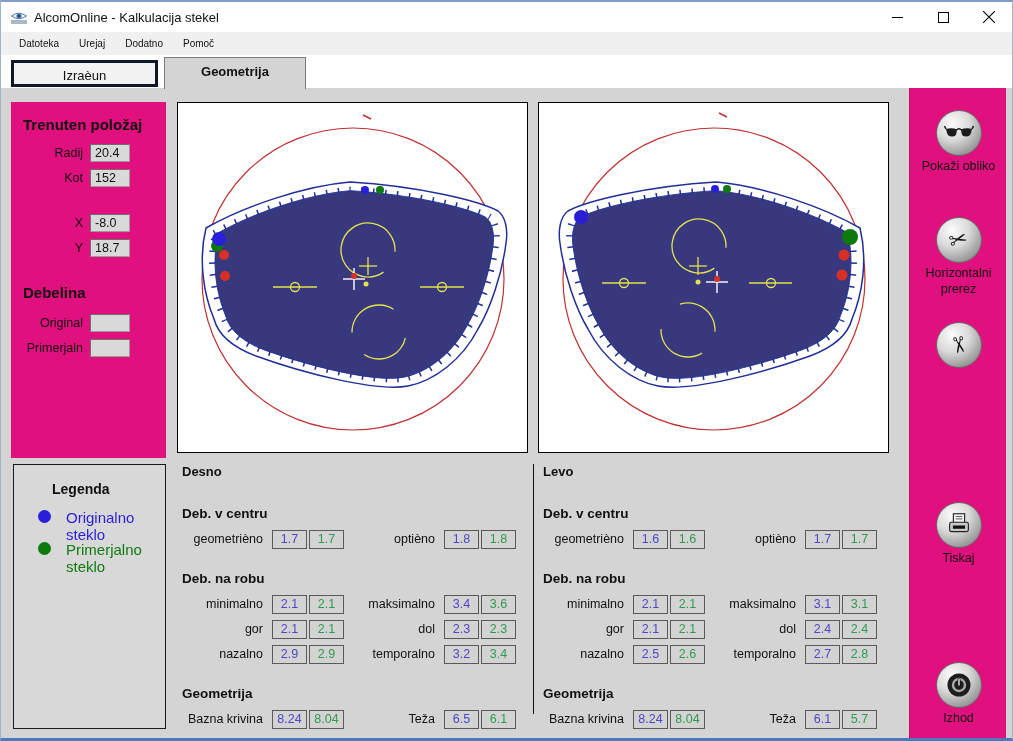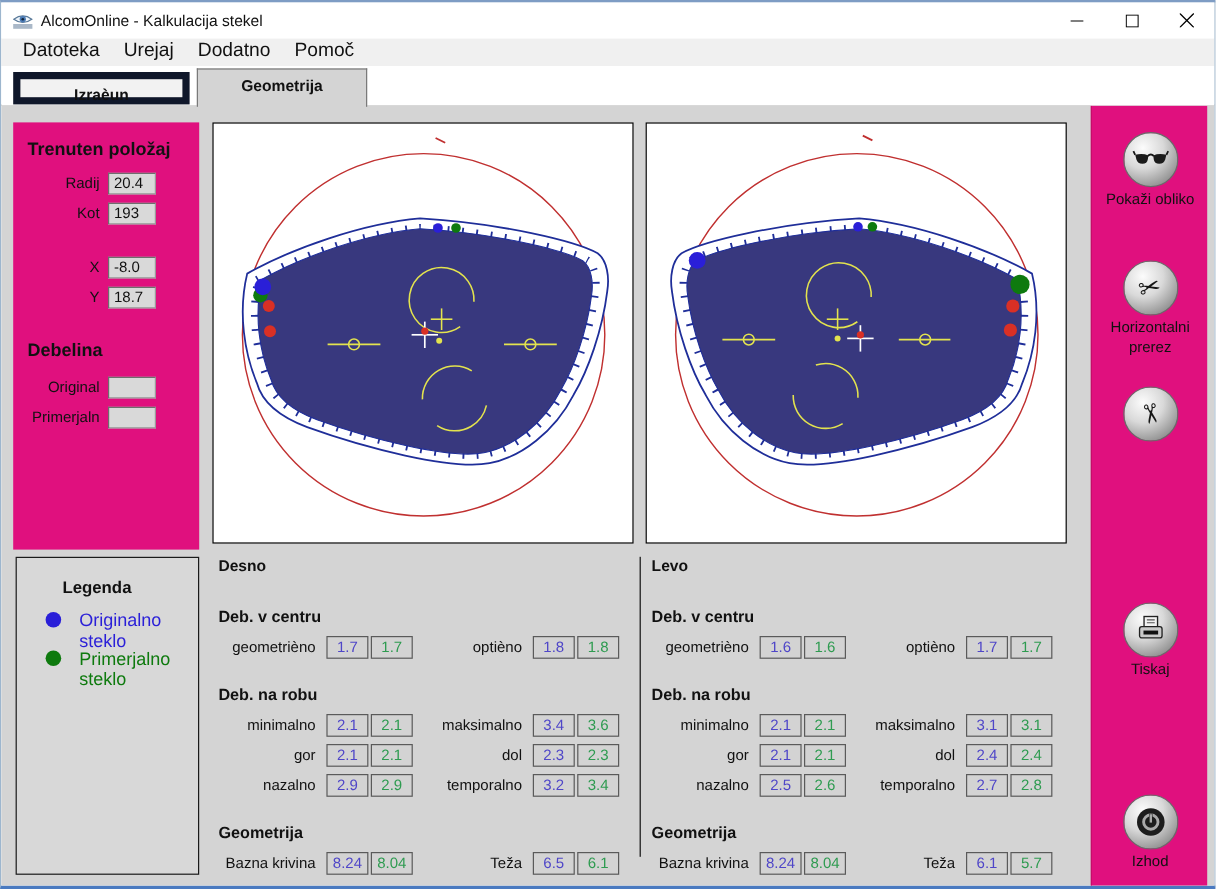--- a/index.html
+++ b/index.html
@@ -10,26 +10,26 @@
     overflow:hidden;
   }
   
   .titlebar { position:relative; height:30px; background:#fff; display:flex; align-items:center; }
   .app-icon { width:18px; height:16px; margin:0 6px 0 9px; }
   .title-text { font-size:13px; color:#111; }
   .win-controls { position:absolute; right:0; top:0; height:30px; display:flex; }
   .wbtn { width:46px; height:30px; display:flex; align-items:center; justify-content:center; }
   
   .menubar { height:23px; background:#F0F0F0; display:flex; align-items:center; padding-left:8px; }
-  .menu-item { font-size:16px; color:#111; padding:2px 10px 3px 10px; }
+  .menu-item { font-size:10px; color:#111; padding:2px 10px 3px 10px; }
   
   .tabstrip { position:relative; height:33px; background:#fff; z-index:3; }
   .tab { position:absolute; text-align:center; font-size:13px; color:#111; }
   .tab-inactive { left:10px; top:5px; width:147px; height:27px; line-height:25px;
-    background:#F2F2F2; border:6px solid #0f172a;font-weight:bold; }
+    background:#F2F2F2; border:3px solid #0f172a; }
   .tab-active { left:163px; top:2px; width:142px; height:32px; line-height:28px;
     background:#D4D4D4; border:1px solid #7A7A7A; border-bottom:none; font-weight:bold; }
   
   .content { position:relative; height:656px; background:#D4D4D4; border-top:1px solid #7A7A7A; margin-top:-1px; z-index:1; }
   
   .pos-panel { position:absolute; left:10px; top:14px; width:155px; height:356px; background:#E0107E; }
   .pp-title { position:absolute; left:12px; top:14px; font-size:15px; font-weight:bold; color:#111; }
   .pp-row { position:absolute; height:18px; width:155px;text-decoration:underline; }
   .pp-lab { position:absolute; left:0; width:72px; text-align:right; font-size:12.5px; line-height:18px; color:#111; }
   .pp-box { position:absolute; left:79px; width:40px; height:18px; background:#D9D9D9;
@@ -112,21 +112,21 @@
   <div class="content">
 
     <div class="pos-panel">
       <div class="pp-title">Trenuten položaj</div>
       <div class="pp-row" style="top:42px;">
         <span class="pp-lab">Radij</span>
         <span class="pp-box">20.4</span>
       </div>
       <div class="pp-row" style="top:67px;">
         <span class="pp-lab">Kot</span>
-        <span class="pp-box">193</span>
+        <span class="pp-box">152</span>
       </div>
       <div class="pp-row" style="top:112px;">
         <span class="pp-lab">X</span>
         <span class="pp-box">-8.0</span>
       </div>
       <div class="pp-row" style="top:137px;">
         <span class="pp-lab">Y</span>
         <span class="pp-box">18.7</span>
       </div>
       <div class="pp-title" style="top:182px;">Debelina</div>

